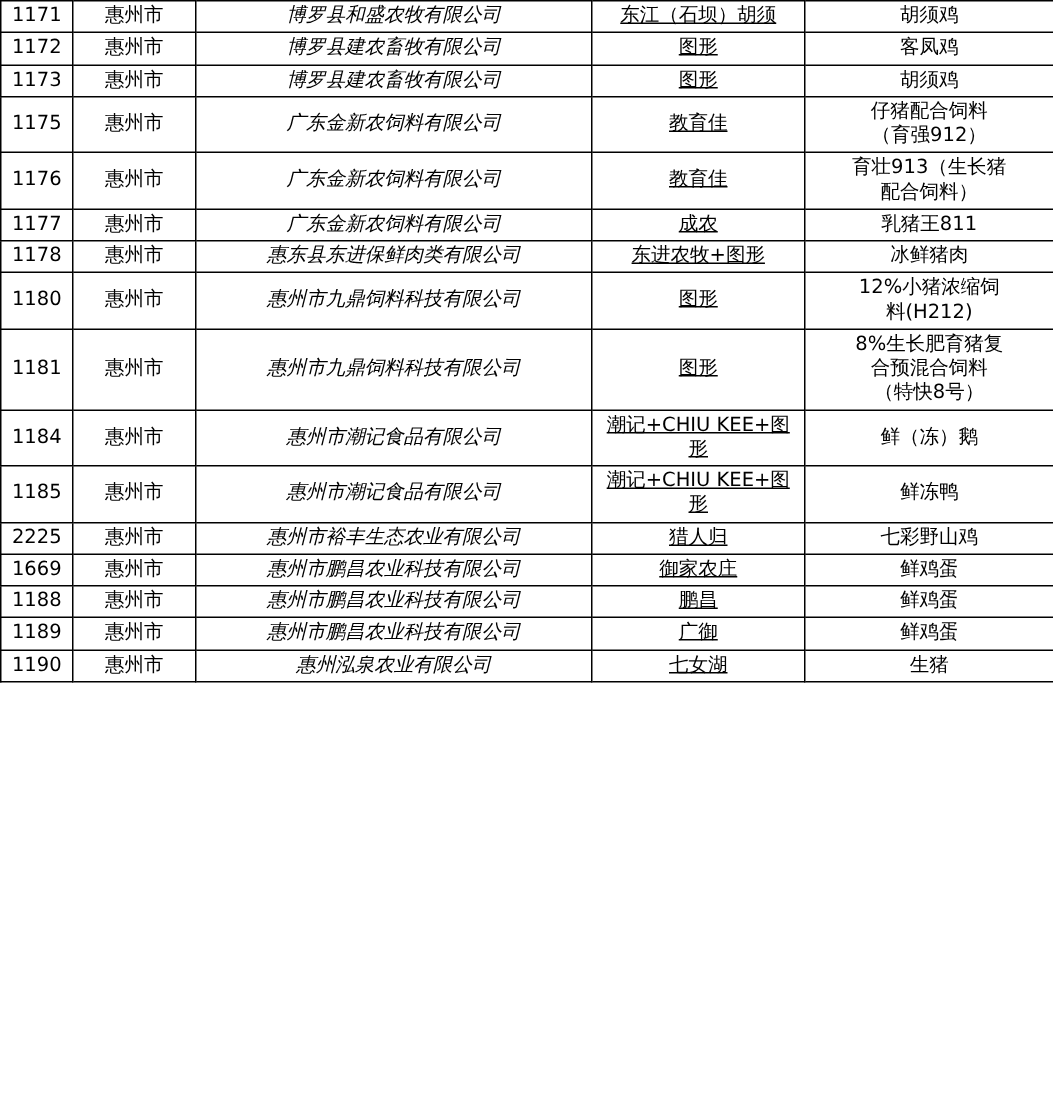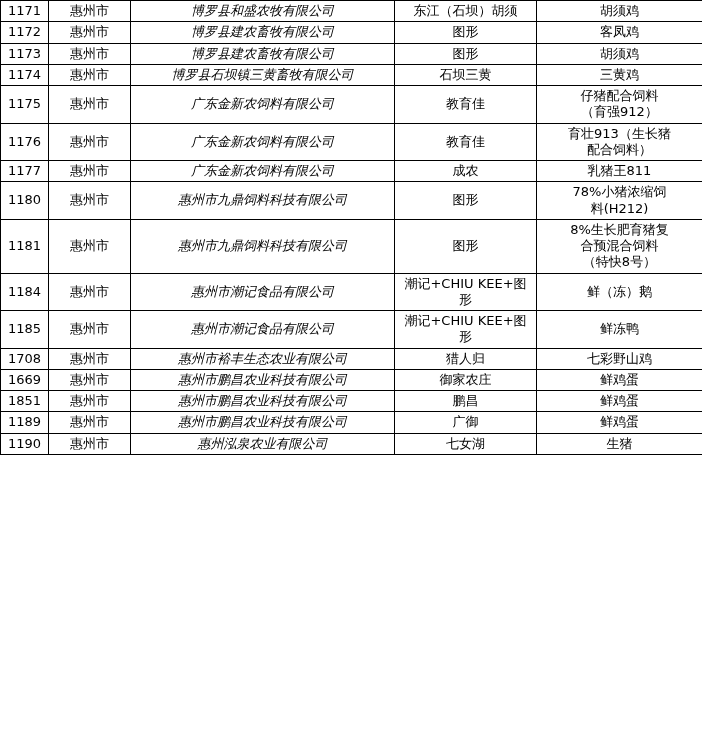--- a/index.html
+++ b/index.html
@@ -30,21 +30,21 @@
     white-space: pre-line;
   }
   col.c-index { width: 48px; }
   col.c-city { width: 82px; }
   col.c-company { width: 264px; }
   col.c-brand { width: 142px; }
   col.c-product { width: 166px; }
   td.cell-index { font-size: 13px; }
   td.cell-city { font-size: 13px; }
   td.cell-company { font-size: 13px; font-style: italic; }
-  td.cell-brand { font-size: 13px; }
+  td.cell-brand { font-size: 13px; text-decoration: underline; }
   td.cell-product { font-size: 13px; }
 </style>
 </head>
 <body>
 
 <table class="data-table">
   <colgroup>
     <col class="c-index">
     <col class="c-city">
     <col class="c-company">
@@ -67,27 +67,20 @@
         <td class="cell-product">客凤鸡</td>
       </tr>
       <tr>
         <td class="cell-index">1173</td>
         <td class="cell-city">惠州市</td>
         <td class="cell-company">博罗县建农畜牧有限公司</td>
         <td class="cell-brand">图形</td>
         <td class="cell-product">胡须鸡</td>
       </tr>
       <tr>
-        <td class="cell-index">1174</td>
-        <td class="cell-city">惠州市</td>
-        <td class="cell-company">博罗县石坝镇三黄畜牧有限公司</td>
-        <td class="cell-brand">石坝三黄</td>
-        <td class="cell-product">三黄鸡</td>
-      </tr>
-      <tr>
         <td class="cell-index">1175</td>
         <td class="cell-city">惠州市</td>
         <td class="cell-company">广东金新农饲料有限公司</td>
         <td class="cell-brand">教育佳</td>
         <td class="cell-product">仔猪配合饲料
 （育强912）</td>
       </tr>
       <tr>
         <td class="cell-index">1176</td>
         <td class="cell-city">惠州市</td>
@@ -97,25 +90,32 @@
 配合饲料）</td>
       </tr>
       <tr>
         <td class="cell-index">1177</td>
         <td class="cell-city">惠州市</td>
         <td class="cell-company">广东金新农饲料有限公司</td>
         <td class="cell-brand">成农</td>
         <td class="cell-product">乳猪王811</td>
       </tr>
       <tr>
+        <td class="cell-index">1178</td>
+        <td class="cell-city">惠州市</td>
+        <td class="cell-company">惠东县东进保鲜肉类有限公司</td>
+        <td class="cell-brand">东进农牧+图形</td>
+        <td class="cell-product">冰鲜猪肉</td>
+      </tr>
+      <tr>
         <td class="cell-index">1180</td>
         <td class="cell-city">惠州市</td>
         <td class="cell-company">惠州市九鼎饲料科技有限公司</td>
         <td class="cell-brand">图形</td>
-        <td class="cell-product">78%小猪浓缩饲
+        <td class="cell-product">12%小猪浓缩饲
 料(H212)</td>
       </tr>
       <tr>
         <td class="cell-index">1181</td>
         <td class="cell-city">惠州市</td>
         <td class="cell-company">惠州市九鼎饲料科技有限公司</td>
         <td class="cell-brand">图形</td>
         <td class="cell-product">8%生长肥育猪复
 合预混合饲料
 （特快8号）</td>
@@ -128,35 +128,35 @@
         <td class="cell-product">鲜（冻）鹅</td>
       </tr>
       <tr>
         <td class="cell-index">1185</td>
         <td class="cell-city">惠州市</td>
         <td class="cell-company">惠州市潮记食品有限公司</td>
         <td class="cell-brand">潮记+CHIU KEE+图形</td>
         <td class="cell-product">鲜冻鸭</td>
       </tr>
       <tr>
-        <td class="cell-index">1708</td>
+        <td class="cell-index">2225</td>
         <td class="cell-city">惠州市</td>
         <td class="cell-company">惠州市裕丰生态农业有限公司</td>
         <td class="cell-brand">猎人归</td>
         <td class="cell-product">七彩野山鸡</td>
       </tr>
       <tr>
         <td class="cell-index">1669</td>
         <td class="cell-city">惠州市</td>
         <td class="cell-company">惠州市鹏昌农业科技有限公司</td>
         <td class="cell-brand">御家农庄</td>
         <td class="cell-product">鲜鸡蛋</td>
       </tr>
       <tr>
-        <td class="cell-index">1851</td>
+        <td class="cell-index">1188</td>
         <td class="cell-city">惠州市</td>
         <td class="cell-company">惠州市鹏昌农业科技有限公司</td>
         <td class="cell-brand">鹏昌</td>
         <td class="cell-product">鲜鸡蛋</td>
       </tr>
       <tr>
         <td class="cell-index">1189</td>
         <td class="cell-city">惠州市</td>
         <td class="cell-company">惠州市鹏昌农业科技有限公司</td>
         <td class="cell-brand">广御</td>

